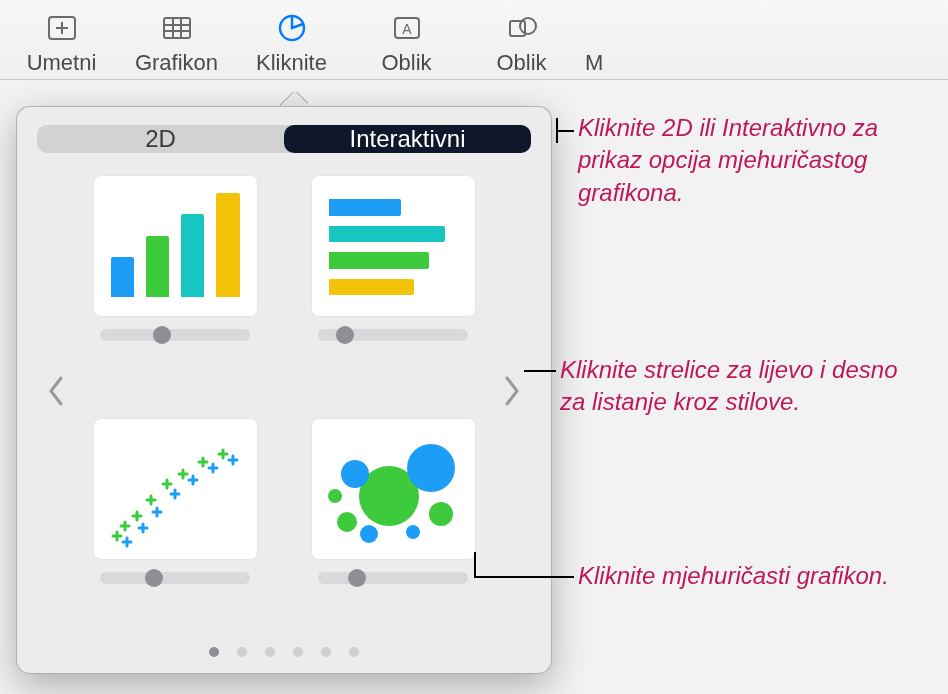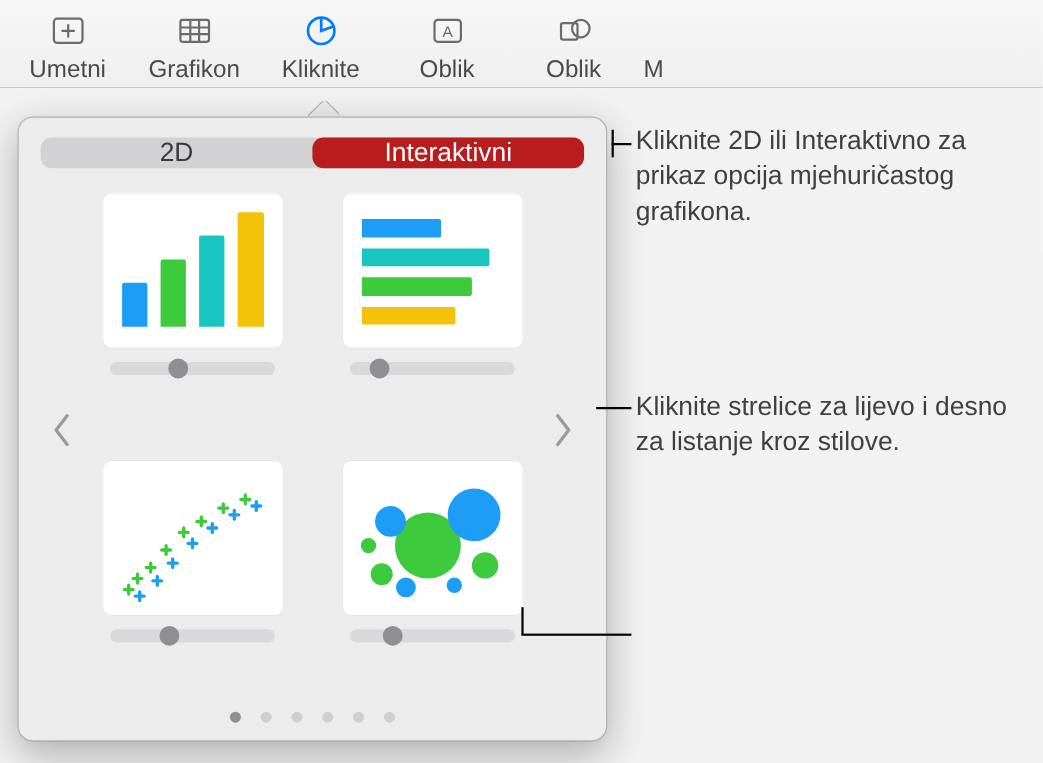--- a/index.html
+++ b/index.html
@@ -19,21 +19,21 @@
 
     
     .popover { position: absolute; left: 16px; top: 104px; width: 536px; height: 570px; }
     .pop-arrow { position: absolute; top: -12px; left: 264px; width: 28px; height: 14px; overflow: hidden; }
     .pop-arrow::before { content: ""; position: absolute; left: 2px; top: 3px; width: 24px; height: 24px; background: #ececec; border: 1px solid rgba(0,0,0,.25); transform: rotate(45deg); border-radius: 4px; }
     .pop-body { position: absolute; inset: 0; top: 2px; background: #ececec; border: 1px solid rgba(0,0,0,.25); border-radius: 14px; box-shadow: 0 12px 36px rgba(0,0,0,.28); padding: 18px 20px 14px; display: flex; flex-direction: column; }
 
     .segctl { display: flex; background: #d2d2d4; border-radius: 10px; height: 28px; font-size: 24px; color: #3a3a3c; align-items: flex-end; }
     .seg { flex: 1; display: flex; align-items: center; justify-content: center; border-radius: 10px; position: relative; }
     .seg + .seg::before { content:""; position:absolute; left:0; top:8px; bottom:8px; width:1px; background:#b9b9bc; }
-    .seg.sel { background: #b91c1c; color:#fff; }
+    .seg.sel { background: #0f172a; color:#fff; }
     .seg.sel::before, .seg.sel + .seg::before { display:none; }
 
     .gallery { flex: 1; position: relative; margin-top: 22px; }
     .grid { position: absolute; left: 52px; right: 52px; top: 0; bottom: 34px; display: grid; grid-template-columns: 1fr 1fr; grid-template-rows: 1fr 1fr; gap: 36px 46px; }
 
     .tile { display: flex; flex-direction: column; align-items: center; gap: 12px; }
     .thumb { width: 165px; height: 142px; background:#fff; border-radius: 8px; position: relative; overflow: hidden; box-shadow: inset 0 0 0 1px #e5e5e5; }
     .slider { width: 150px; height: 12px; background:#d9d9dc; border-radius: 6px; position: relative; }
     .slider .knob { position:absolute; top:-3px; width:18px; height:18px; border-radius:50%; background:#8e8e93; }
 
@@ -48,21 +48,21 @@
     .nav { position:absolute; top: 196px; width: 30px; height: 40px; display:flex; align-items:center; justify-content:center; color:#8e8e93; }
     .nav.left { left: 4px; }
     .nav.right { right: 4px; }
     .nav svg { width: 22px; height: 34px; }
 
     .dots { position:absolute; left:0; right:0; bottom: 2px; display:flex; justify-content:center; gap: 18px; }
     .dot { width:10px; height:10px; border-radius:50%; background:#cfcfd2; }
     .dot.on { background:#8e8e93; }
 
     
-    .callout { position:absolute; font-size: 24px; line-height: 1.35; color:#404040; width: 360px; }
+    .callout { position:absolute; font-size: 24px; line-height: 1.35; color:#be185d; width: 360px; font-style: italic; }
     .callout .line { position:absolute; background:#000; height:1.5px; }
     .callout .line.v { width:1.5px; height:auto; }
 
     .c-blue { fill:#1e9df7; }
     .c-green { fill:#3dcb3d; }
 
     .b-blue { background:#1e9df7; }
     .b-green { background:#3dcb3d; }
     .b-yellow { background:#f5c20a; }
     .b-teal { background:#18c6c1; }
@@ -260,23 +260,24 @@
       </div>
     </div>
   </div>
 
   <div class="callout" style="left:578px; top:112px;">
     <span>Kliknite 2D ili Interaktivno za prikaz opcija mjehuričastog grafikona.</span>
     <div class="line" style="left:-22px; top:18px; width:18px"></div>
     <div class="line v" style="left:-22px; top:6px; height:25px"></div>
   </div>
 
-  <div class="callout" style="left:578px; top:354px;">
+  <div class="callout" style="left:560px; top:354px;">
     <span>Kliknite strelice za lijevo i desno za listanje kroz stilove.</span>
     <div class="line" style="left:-36px; top:16px; width:32px"></div>
   </div>
 
   <div class="callout" style="left:578px; top:560px;">
+    <span>Kliknite mjehuričasti grafikon.</span>
     <div class="line" style="left:-104px; top:16px; width:100px"></div>
     <div class="line v" style="left:-104px; top:-8px; height:25px"></div>
   </div>
 
 </div>
 
 </body></html>

